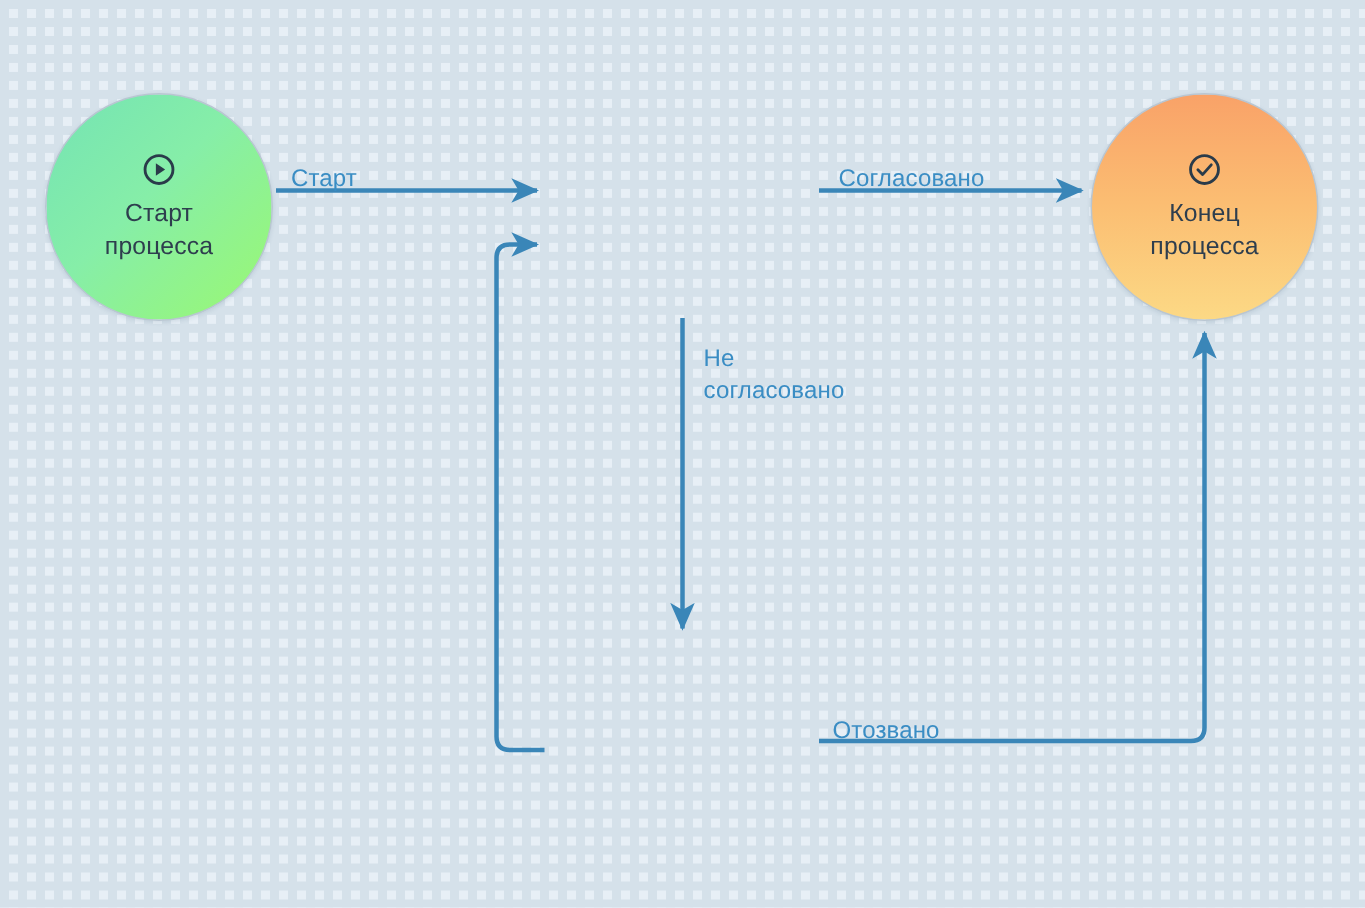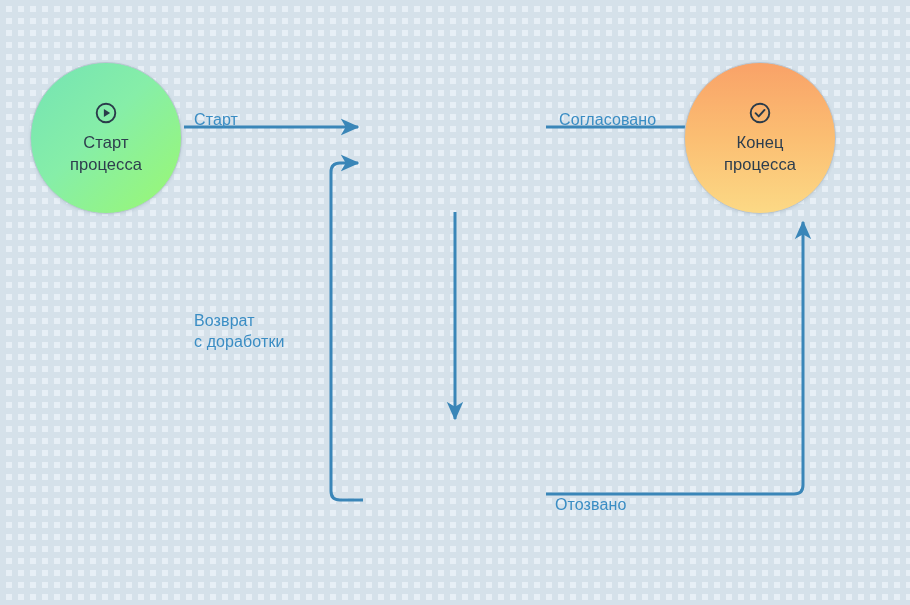--- a/index.html
+++ b/index.html
@@ -54,21 +54,21 @@
     box-shadow: 0 1px 3px rgba(60,90,120,0.14);
   }
   .node-start {
     left: 30px;
     top: 62px;
     width: 152px;
     height: 152px;
     background: linear-gradient(135deg, #74e3b4 0%, #86eea8 45%, #9bf871 100%);
   }
   .node-end {
-    left: 684px;
+    left: 727px;
     top: 62px;
     width: 152px;
     height: 152px;
     background: linear-gradient(180deg, #f9a268 0%, #fbbd72 48%, #fcd985 100%);
   }
   .box-node {
     background: #ffffff;
     border: 1px solid #dbe4ec;
     border-radius: 22px;
     display: flex;
@@ -113,21 +113,21 @@
     font-size: 16px;
     color: #3a8dc4;
     line-height: 1.32;
     white-space: pre-line;
     letter-spacing: 0.1px;
   }
   .lbl-start   { left: 194px; top: 109px; }
   .lbl-agreed  { left: 559px; top: 109px; }
   .lbl-notagr  { left: 469px; top: 229px; }
   .lbl-return  { left: 194px; top: 310px; }
-  .lbl-recall  { left: 555px; top: 494px; }
+  .lbl-recall  { left: 555px; top: 477px; }
 </style>
 </head>
 <body>
 
 <div id="canvas">
 
   <div id="grid-overlay"></div>
 
   <svg id="edges-layer" viewBox="0 0 910 605" xmlns="http://www.w3.org/2000/svg">
     <defs>
@@ -144,23 +144,23 @@
 
     <path d="M 363 500 L 340 500 Q 331 500 331 491 L 331 172 Q 331 163 340 163 L 358 163" stroke="#3a86b8" stroke-width="3" fill="none" marker-end="url(#arrowhead)"></path>
 
     <path d="M 546 494 L 794 494 Q 803 494 803 485 L 803 222" stroke="#3a86b8" stroke-width="3" fill="none" marker-end="url(#arrowhead)"></path>
   </svg>
 
   <div class="edge-label lbl-start">Старт</div>
 
   <div class="edge-label lbl-agreed">Согласовано</div>
 
+  <div class="edge-label lbl-notagr">Не
+согласовано</div>
 
-  <div class="edge-label lbl-return">Возврат
-с доработки</div>
 
   <div class="edge-label lbl-recall">Отозвано</div>
 
   <div class="node circle-node node-start">
     <span class="node-icon">
       <svg width="24" height="24" viewBox="0 0 24 24" xmlns="http://www.w3.org/2000/svg">
         <circle cx="12" cy="12" r="9.3" fill="none" stroke="#2a3b4a" stroke-width="1.9"></circle>
         <path d="M 9.9 7.9 L 16.1 12 L 9.9 16.1 Z" fill="#2a3b4a"></path>
       </svg>
     </span>

